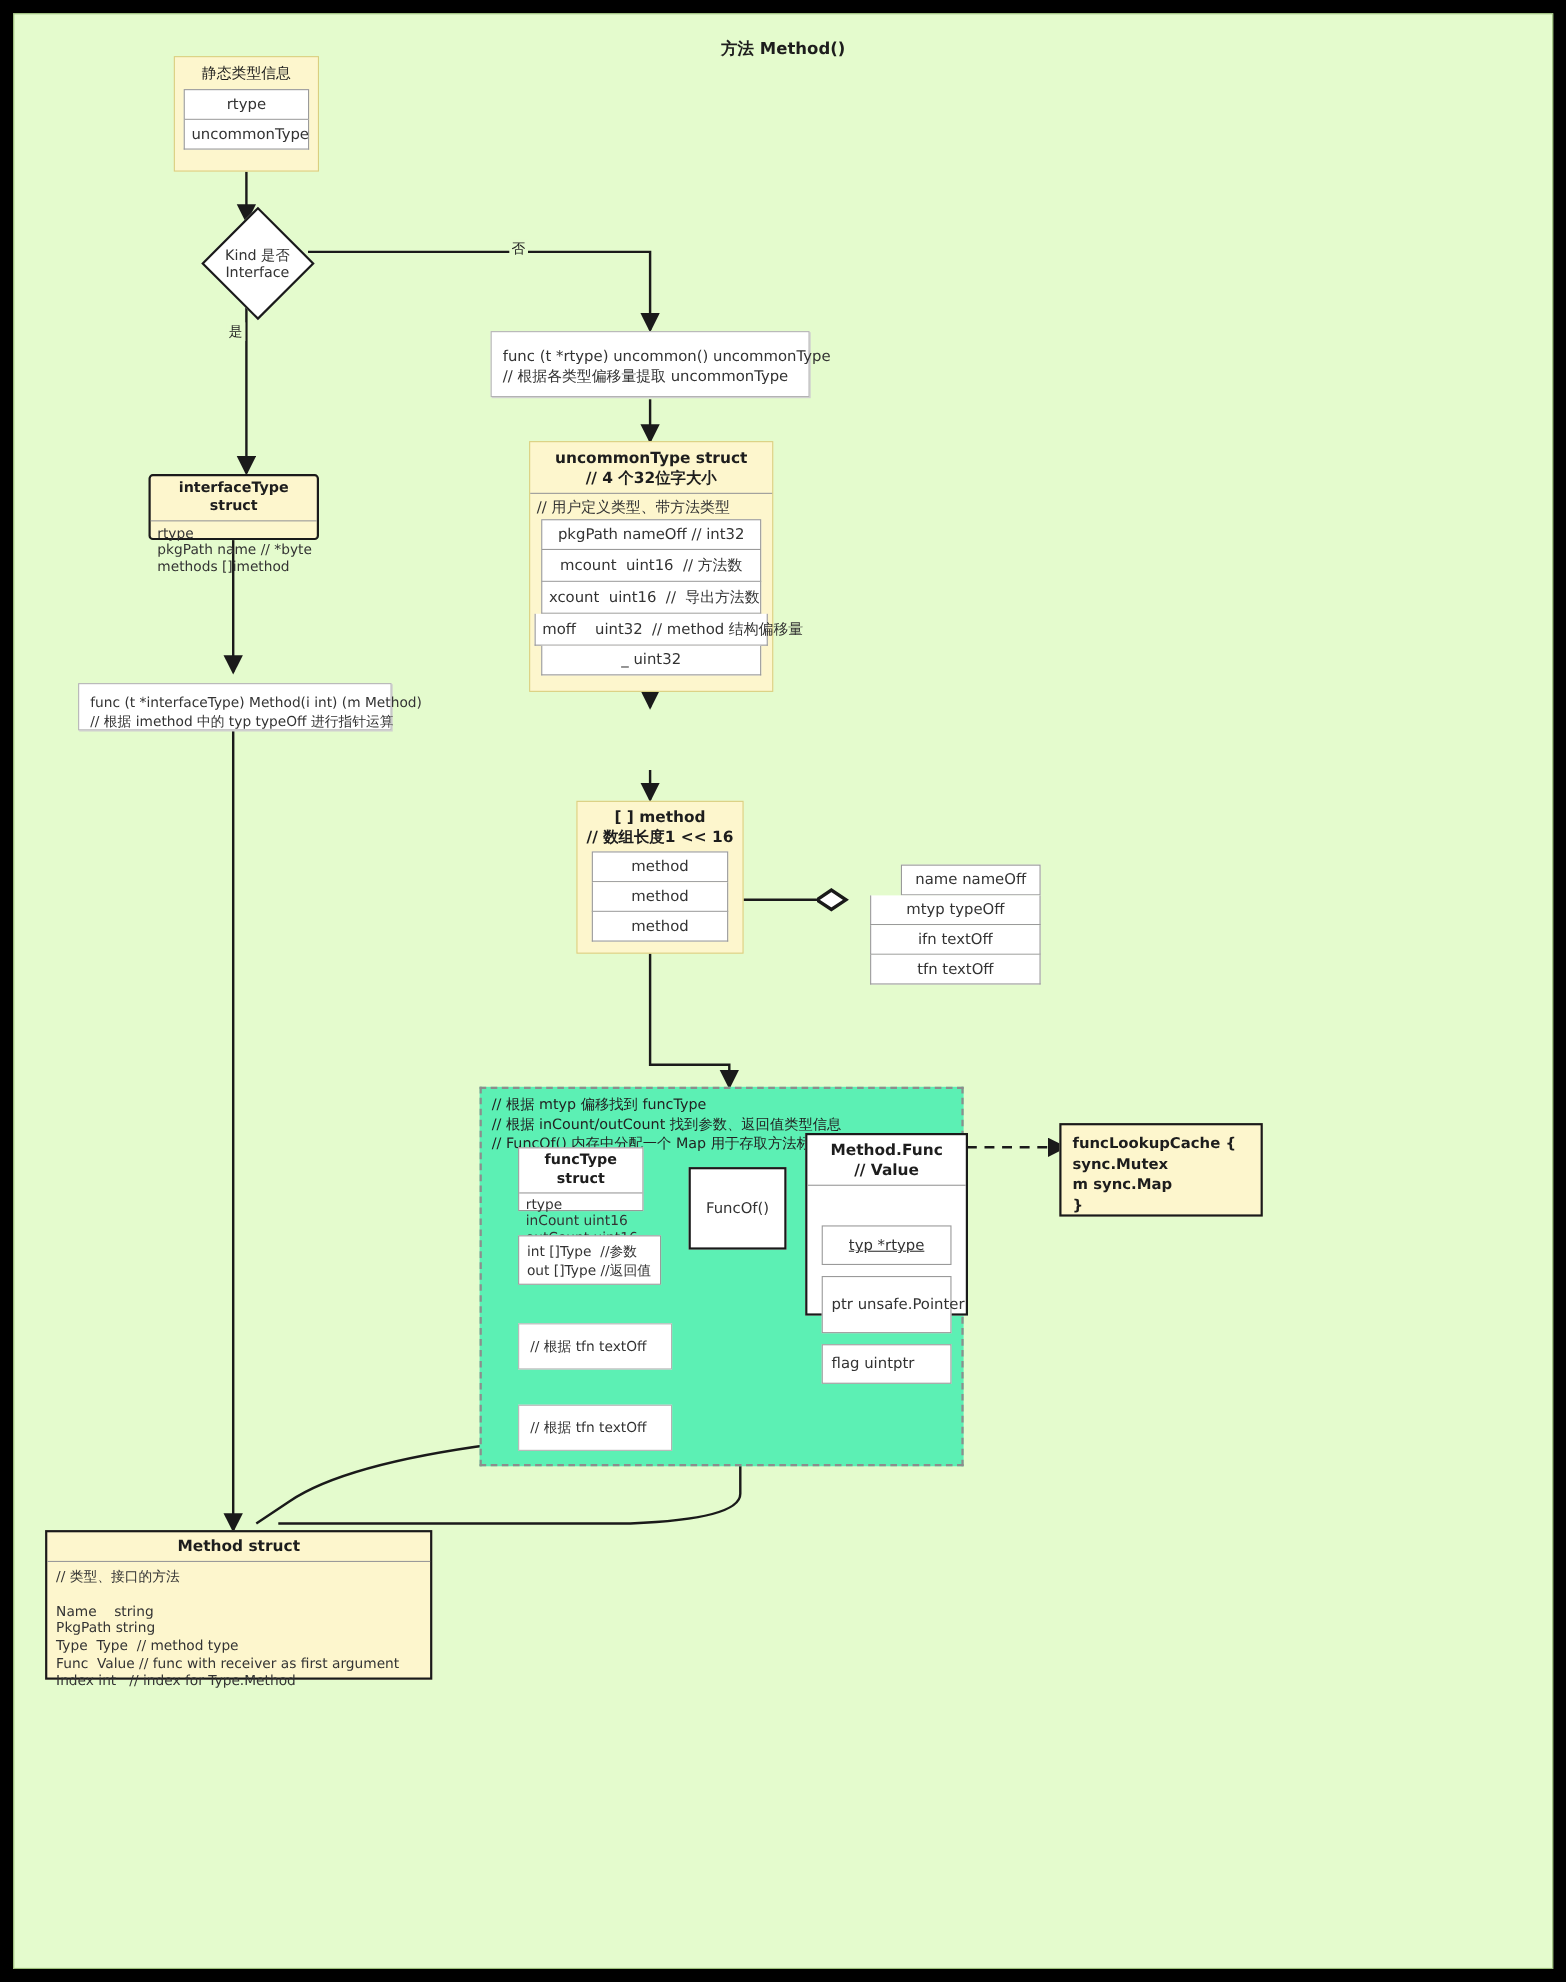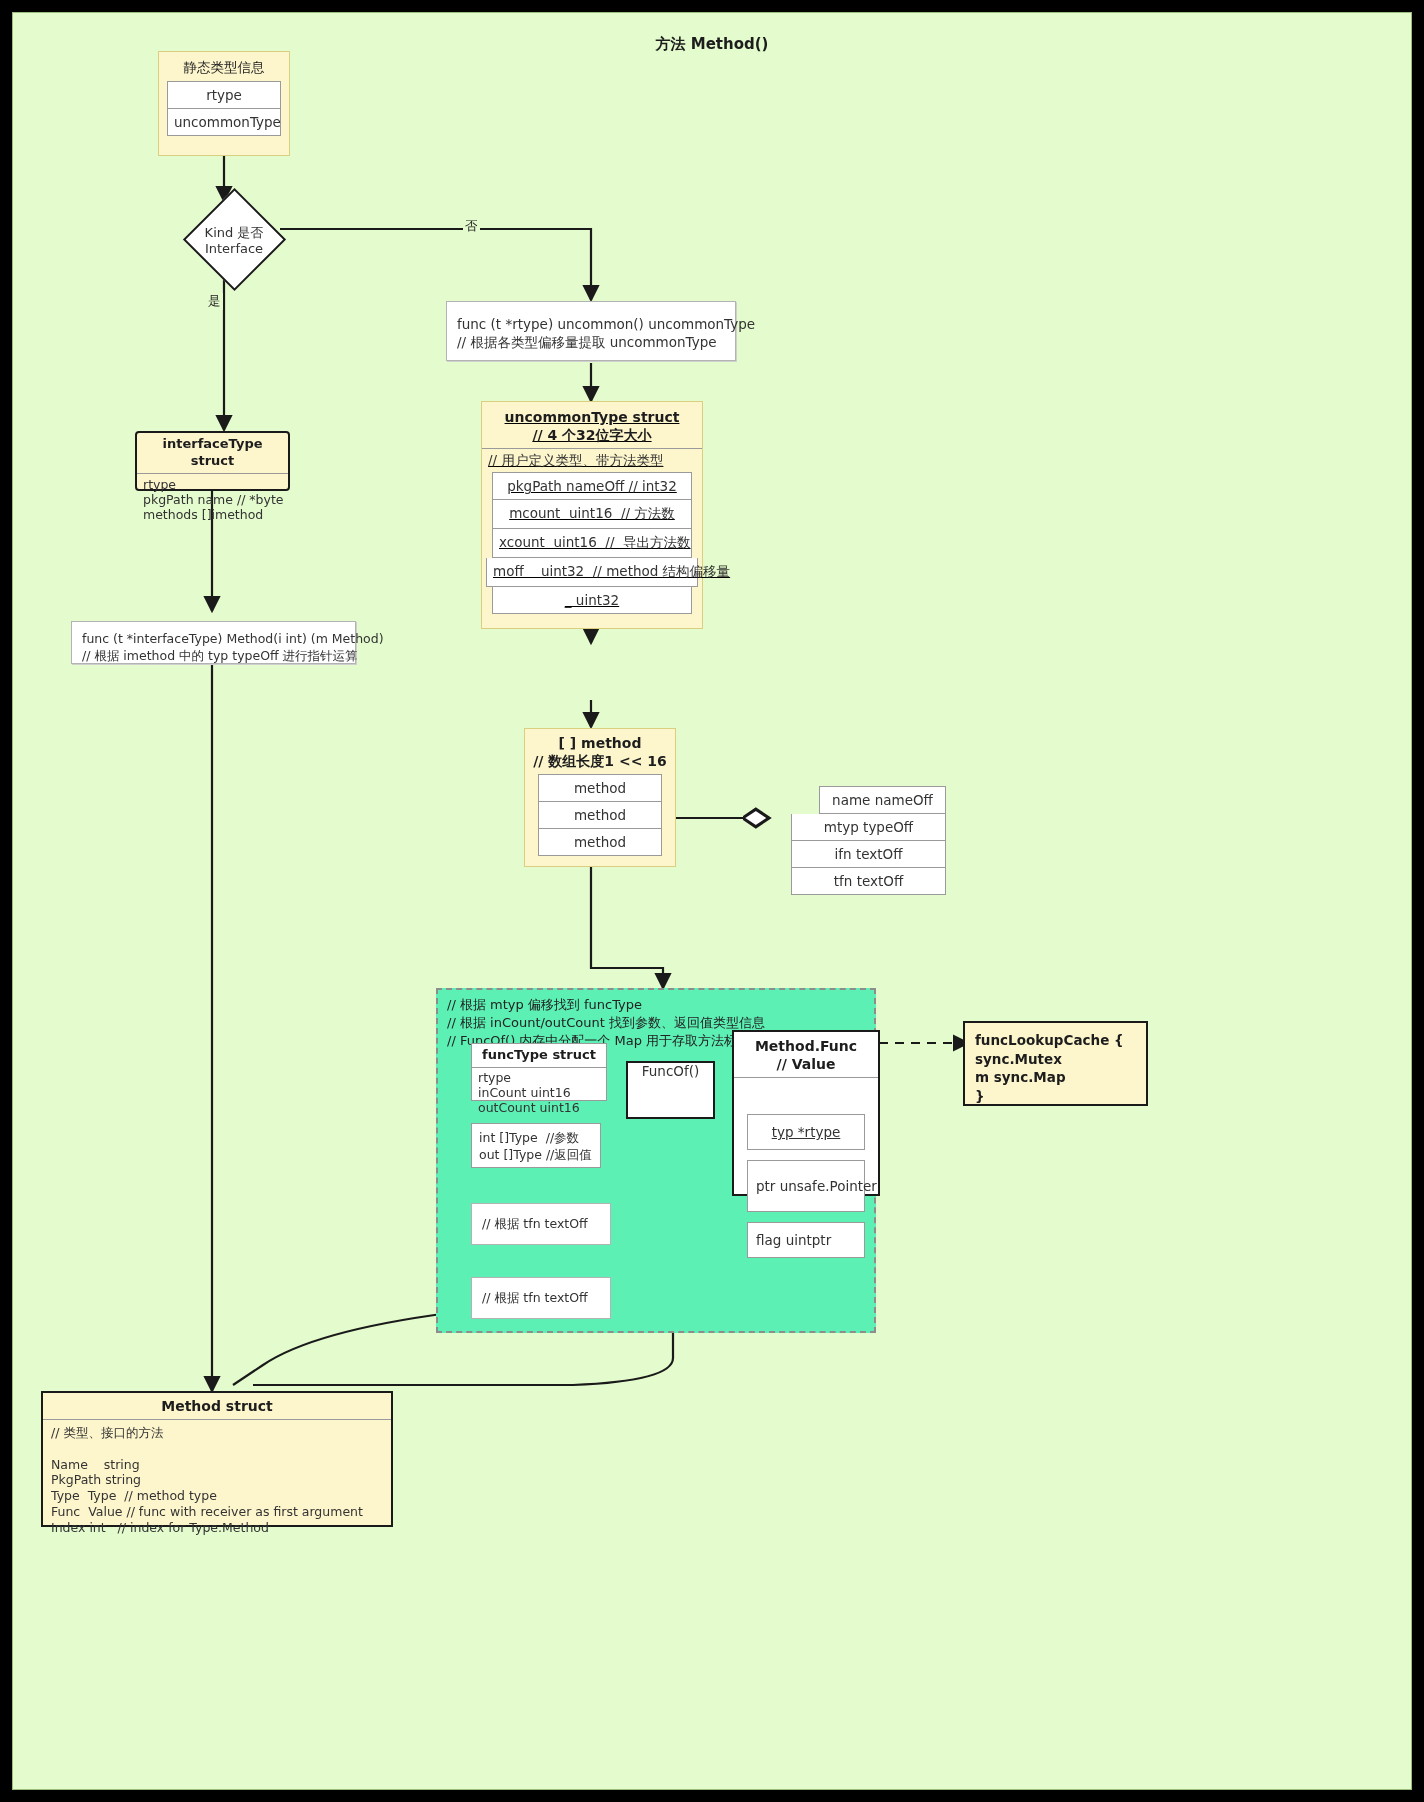--- a/index.html
+++ b/index.html
@@ -194,21 +194,21 @@
 
     <div class="diamond" style="left:185px;top:190px;width:73px;height:73px;"></div>
     <div class="diamond-lbl" style="left:166px;top:212px;width:110px;white-space:pre;">Kind 是否
 Interface</div>
     <div class="edgelbl" style="left:450px;top:205px;">否</div>
     <div class="edgelbl" style="left:193px;top:280px;">是</div>
 
     <div class="box plainbox" style="left:433px;top:288px;width:290px;height:60px;padding-top:14px;">func (t *rtype) uncommon() uncommonType
 // 根据各类型偏移量提取 uncommonType</div>
 
-    <div class="box yellowwrap" style="left:468px;top:388px;width:222px;height:228px;text-decoration:underline;">
+    <div class="box yellowwrap" style="left:468px;top:388px;width:222px;height:228px;">
       <div class="cap capline" style="white-space:pre;">uncommonType struct
 // 4 个32位字大小</div>
       <div class="sub">// 用户定义类型、带方法类型</div>
       <div class="fieldbox first" style="margin:0 10px;">pkgPath nameOff // int32</div>
       <div class="fieldbox" style="margin:0 10px;">mcount  uint16  // 方法数</div>
       <div class="fieldbox" style="margin:0 10px;">xcount  uint16  //  导出方法数</div>
       <div class="fieldbox" style="margin:0 4px;">moff    uint32  // method 结构偏移量</div>
       <div class="fieldbox" style="margin:0 10px;">_ uint32</div>
     </div>
 
@@ -236,34 +236,34 @@
       <div class="fieldbox">mtyp typeOff</div>
       <div class="fieldbox">ifn textOff</div>
       <div class="fieldbox">tfn textOff</div>
     </div>
 
     <div class="greenzone" style="left:423px;top:975px;width:440px;height:345px;"></div>
     <div class="greencmt" style="left:434px;top:983px;width:430px;font-size:13px;">// 根据 mtyp 偏移找到 funcType
 // 根据 inCount/outCount 找到参数、返回值类型信息
 // FuncOf() 内存中分配一个 Map 用于存取方法标签</div>
 
-    <div class="box" style="left:458px;top:1030px;width:136px;height:58px;background:#fff;border:1px solid #9a9a9a;">
+    <div class="box" style="left:458px;top:1030px;width:114px;height:58px;background:#fff;border:1px solid #9a9a9a;">
       <div class="cap capline" style="padding:3px 2px 3px;font-size:13px;">funcType struct</div>
       <div class="body-lines" style="padding:2px 6px;font-size:12.5px;line-height:1.2;">rtype
 inCount uint16
 outCount uint16</div>
     </div>
 
     <div class="box plainbox dark" style="left:458px;top:1110px;width:130px;height:45px;padding:6px 7px;font-size:12.5px;border:1px solid #9a9a9a;box-shadow:none;">int []Type  //参数
 out []Type //返回值</div>
 
     <div class="box plainbox" style="left:458px;top:1190px;width:140px;height:42px;padding-top:12px;font-size:12.5px;box-shadow:none;">// 根据 tfn textOff</div>
     <div class="box plainbox" style="left:458px;top:1264px;width:140px;height:42px;padding-top:12px;font-size:12.5px;box-shadow:none;">// 根据 tfn textOff</div>
 
-    <div class="box" style="left:613px;top:1048px;width:89px;height:58px;background:#fff;border:2px solid #1a1a1a;display:flex;justify-content:center;font-size:13.5px;color:#333;">
+    <div class="box" style="left:613px;top:1048px;width:89px;height:75px;background:#fff;border:2px solid #1a1a1a;display:flex;align-items:center;justify-content:center;font-size:13.5px;color:#333;">
       <span>FuncOf()</span>
     </div>
 
     <div class="box" style="left:719px;top:1017px;width:148px;height:166px;background:#fff;border:2px solid #1a1a1a;">
       <div class="cap capline" style="white-space:pre;padding:5px 2px 4px;">Method.Func
 // Value</div>
       <div class="fieldbox first" style="margin:36px 13px 0;text-align:center;padding:9px 8px;text-decoration:underline;">typ *rtype</div>
       <div class="fieldbox" style="margin:10px 13px 0;text-align:left;padding:17px 8px;border-top:1px solid #9a9a9a;">ptr unsafe.Pointer</div>
       <div class="fieldbox" style="margin:10px 13px 0;text-align:left;padding:9px 8px;border-top:1px solid #9a9a9a;">flag uintptr</div>
     </div>

